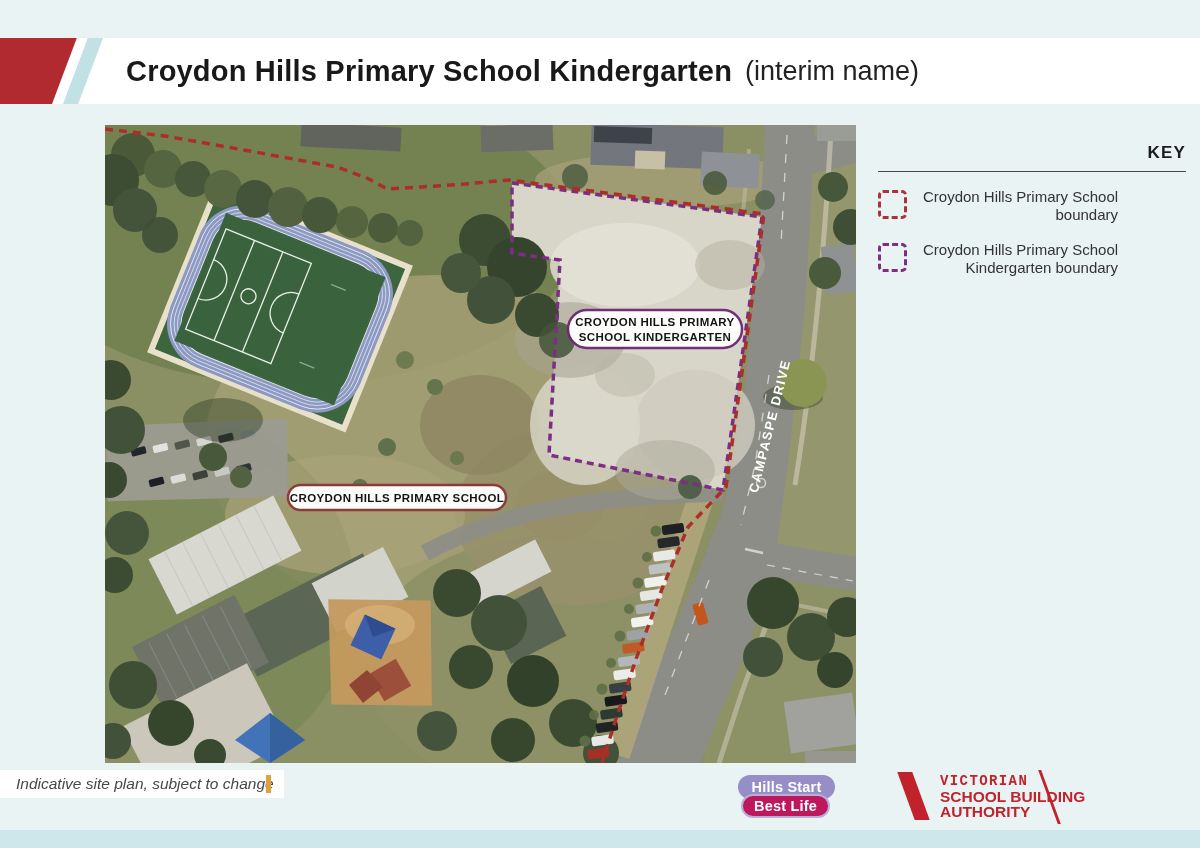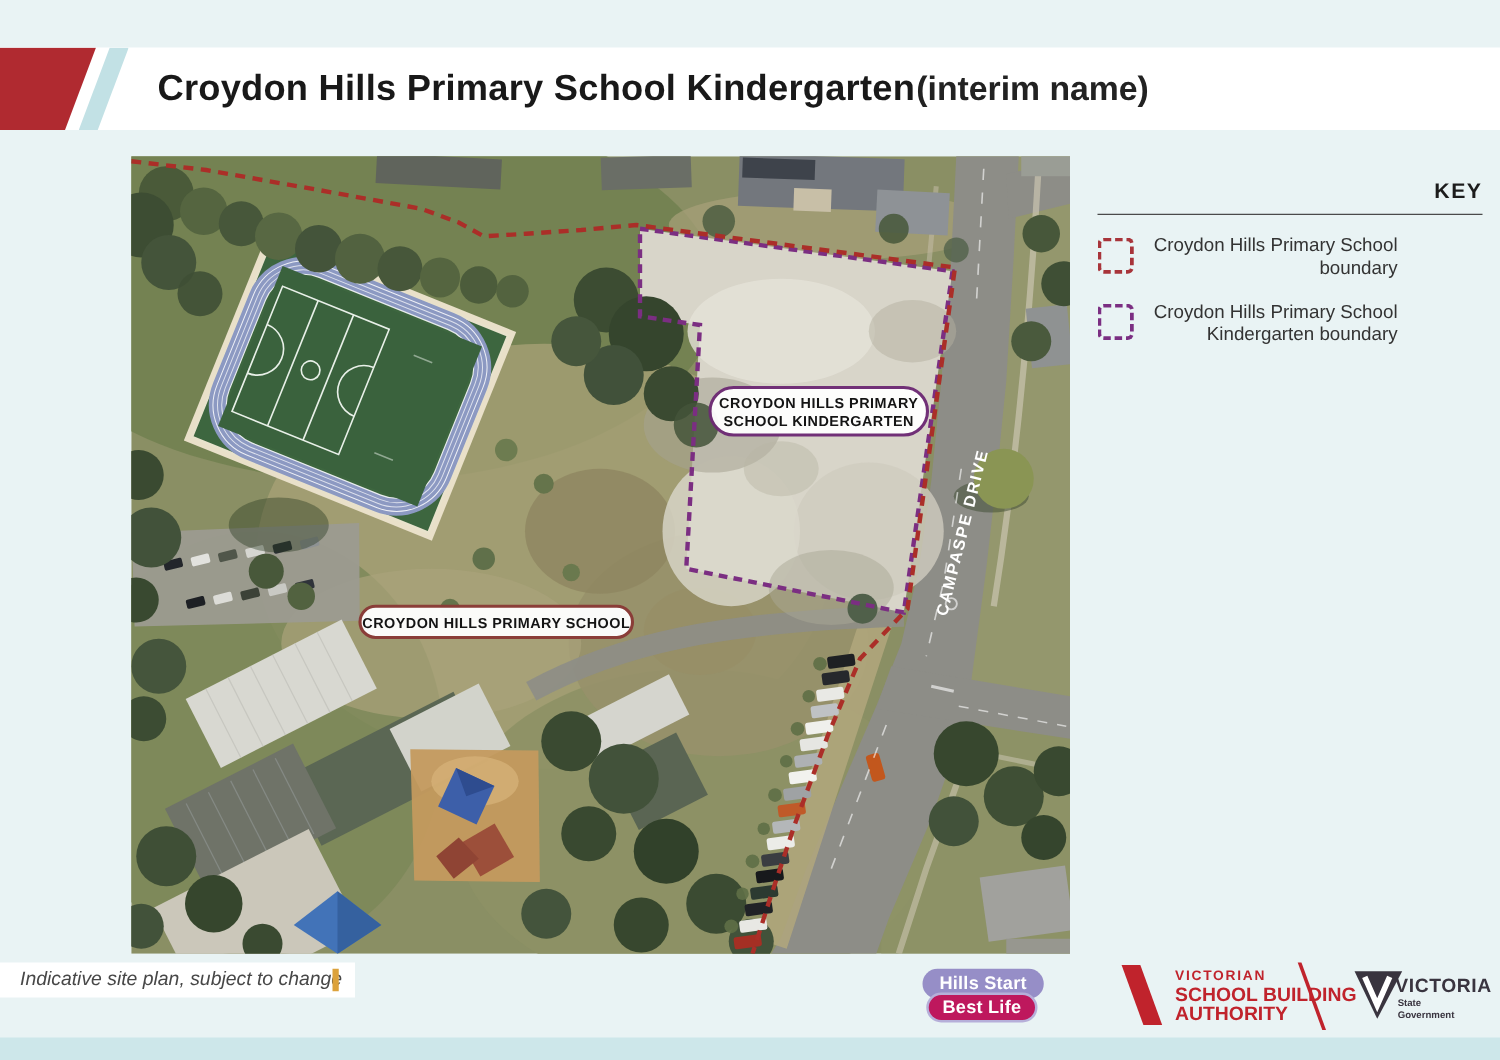--- a/index.html
+++ b/index.html
@@ -8,21 +8,21 @@
 
   
   .header-band{position:absolute;left:0;top:38px;width:1200px;height:66px;background:#ffffff;}
   .header-red{position:absolute;left:0;top:38px;width:80px;height:66px;background:#b02a30;
               clip-path:polygon(0 0,96% 0,65% 100%,0 100%);}
   .header-blue{position:absolute;left:63px;top:38px;width:40px;height:66px;background:#c2e1e5;
               clip-path:polygon(62% 0,100% 0,38% 100%,0 100%);}
   .page-title{position:absolute;left:126px;top:38px;height:66px;display:flex;align-items:center;
               font-size:29px;color:#191919;white-space:nowrap;}
   .t-main{font-weight:bold;letter-spacing:.2px;}
-  .t-suffix{font-weight:700;font-size:27px;margin-left:1px;color:#222;}
+  .t-suffix{font-weight:400;font-size:27px;margin-left:13px;color:#222;}
 
   
   .map-wrap{position:absolute;left:105px;top:125px;width:827px;height:638px;text-align:right;}
   .map-wrap svg{display:block;}
   svg text{font-family:"Liberation Sans",sans-serif;}
 
   
   .key-panel{position:absolute;left:878px;top:143px;width:308px;text-align:right;}
   .key-heading{font-size:17px;font-weight:bold;letter-spacing:1.2px;color:#1c1c1c;
                border-bottom:1.5px solid #4a4a4a;padding-bottom:8px;margin:0 0 4px 0;}
@@ -41,21 +41,21 @@
 
   .best-logo{position:absolute;left:738px;top:775px;width:104px;height:48px;}
   .pill{position:absolute;border-radius:13px;color:#fff;font-weight:bold;font-size:14.5px;
         display:flex;align-items:center;justify-content:center;letter-spacing:.2px;box-sizing:border-box;}
   .pill-start{left:0;top:0;width:97px;height:24px;background:#968ec7;}
   .pill-life{left:3px;top:19px;width:89px;height:24px;background:#be185d;border:2px solid #b6afd9;}
 
   .vsba-logo{position:absolute;left:898px;top:770px;width:172px;height:56px;}
   .vsba-slash{position:absolute;left:8px;top:2px;width:15px;height:48px;background:#c0232c;transform:skewX(20deg);}
   .vsba-text{position:absolute;left:42px;top:4px;color:#c0232c;line-height:15px;white-space:nowrap;}
-  .vsba-small{font-size:11px;font-weight:bold;letter-spacing:1.4px;display:block;}
+  .vsba-small{font-size:14px;font-weight:bold;letter-spacing:1.4px;display:block;font-family:Liberation Mono, monospace;}
   .vsba-big{font-size:15.5px;font-weight:bold;letter-spacing:0;display:block;}
   .vsba-line{position:absolute;left:150px;top:0;width:2.5px;height:54px;background:#c0232c;transform:skewX(20deg);}
 
   .vic-logo{position:absolute;left:1080px;top:768px;width:118px;height:56px;}
 
   .teal-strip{position:absolute;left:0;top:830px;width:1200px;height:18px;background:#cde7ea;}
 </style>
 </head>
 <body>
 
@@ -353,25 +353,16 @@
   <div class="vsba-logo">
     <div class="vsba-slash"></div>
     <div class="vsba-text">
       <span class="vsba-small">VICTORIAN</span>
       <span class="vsba-big">SCHOOL BUILDING</span>
       <span class="vsba-big">AUTHORITY</span>
     </div>
     <div class="vsba-line"></div>
   </div>
 
-  <div class="vic-logo">
-    <svg width="118" height="56" viewBox="0 0 130 58">
-      <polygon points="4,8 46,8 24,50" fill="#39343f"></polygon>
-      <path d="M13,13 L24,38 L35,13" fill="none" stroke="#ffffff" stroke-width="5"></path>
-      <text x="40" y="26" font-size="17" font-weight="bold" fill="#39343f" letter-spacing="0.5">VICTORIA</text>
-      <text x="42" y="39" font-size="8.5" font-weight="bold" fill="#39343f">State</text>
-      <text x="42" y="49" font-size="8.5" font-weight="bold" fill="#39343f">Government</text>
-    </svg>
-  </div>
 
   <div class="teal-strip"></div>
 
 </div>
 
 </body></html>

